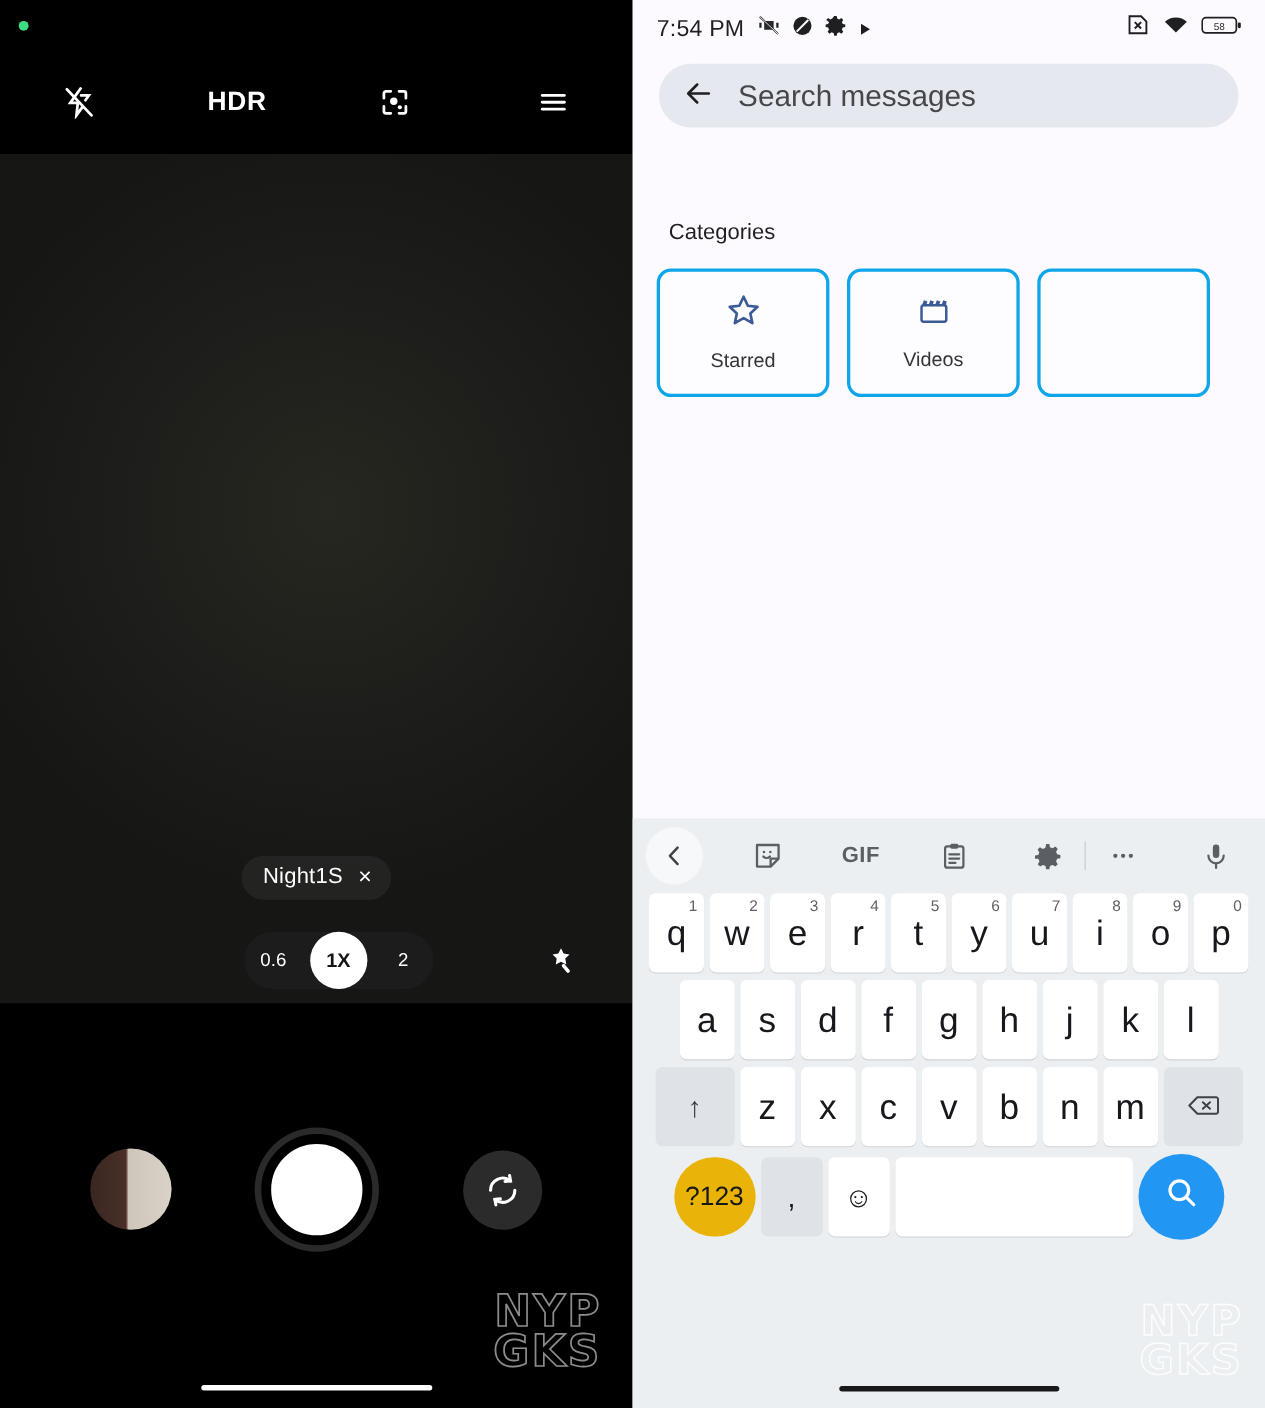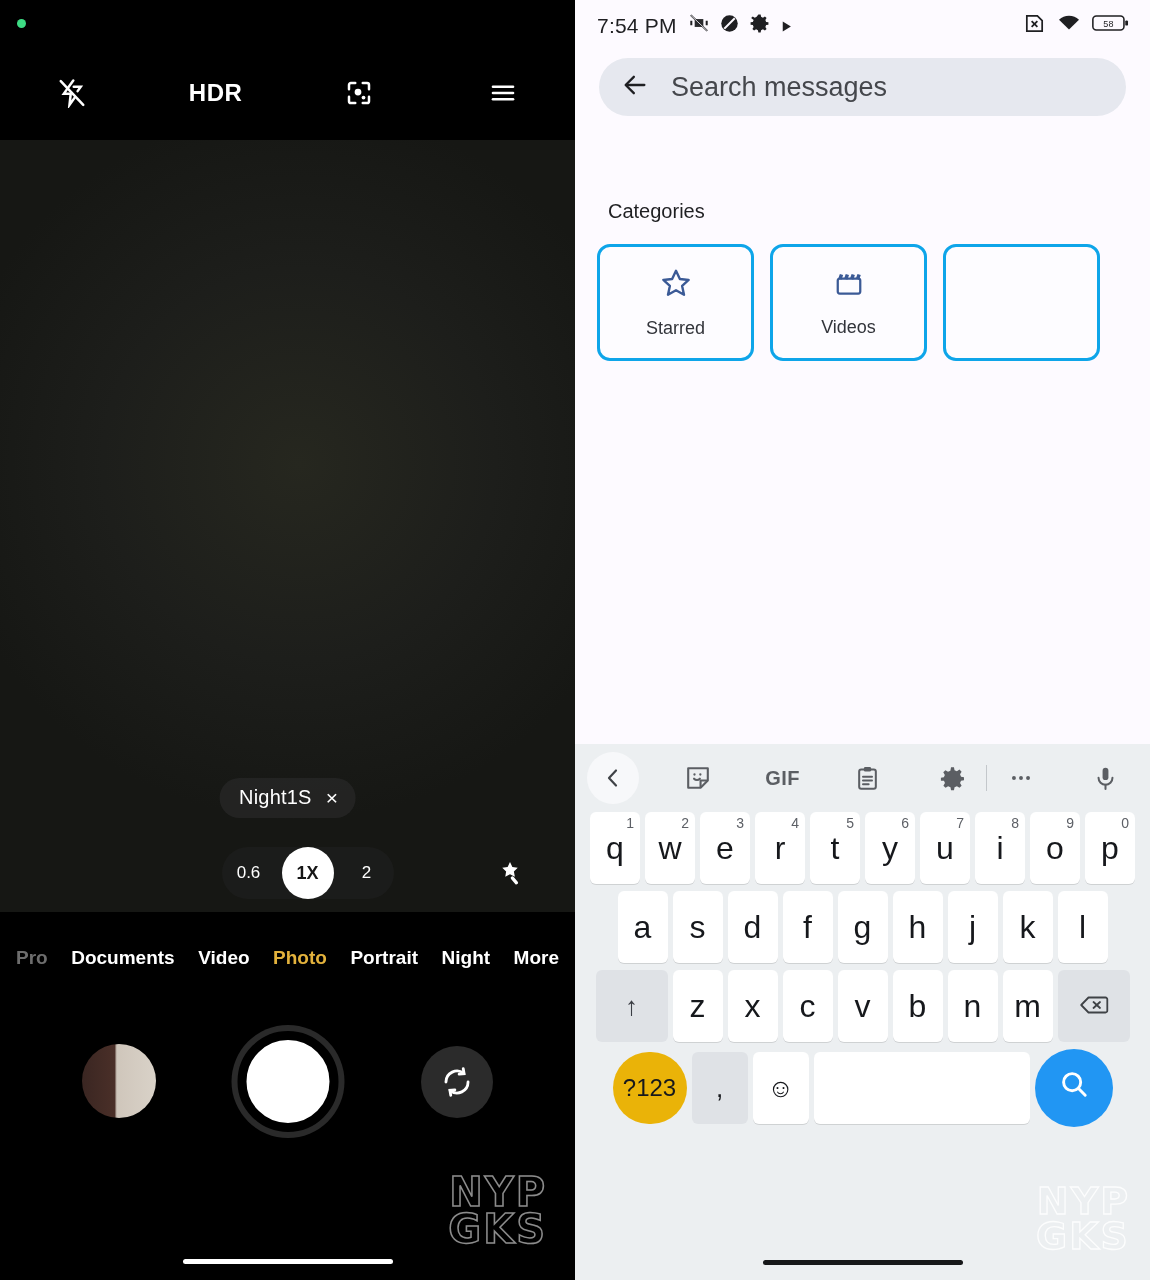--- a/index.html
+++ b/index.html
@@ -515,29 +515,20 @@
       </div>
     </div>
 
     <div class="wand-btn">
       <svg width="30" height="30" viewBox="0 0 24 24" fill="#fff">
         <path d="M11.2 2.4l1.9 3.9 4.3.6-3.1 3 .8 4.3-3.9-2-3.8 2 .7-4.3-3.1-3 4.3-.6z"></path>
         <rect x="13.4" y="13.3" width="2.6" height="7.6" rx="1.2" transform="rotate(-40 14.7 17.1)"></rect>
       </svg>
     </div>
 
-    <div class="mode-strip">
-      <div class="mode-item dim">Pro</div>
-      <div class="mode-item">Documents</div>
-      <div class="mode-item">Video</div>
-      <div class="mode-item sel">Photo</div>
-      <div class="mode-item">Portrait</div>
-      <div class="mode-item">Night</div>
-      <div class="mode-item">More</div>
-    </div>
 
     <div class="shutter-zone"></div>
     <div class="thumb"></div>
     <div class="shutter"></div>
     <div class="flip-btn">
       <svg width="34" height="34" viewBox="0 0 24 24" fill="none" stroke="#fff" stroke-width="2" stroke-linecap="round">
         <path d="M4.2 12a7.8 7.8 0 0 1 12.6-6.1"></path>
         <path d="M19.8 12a7.8 7.8 0 0 1-12.6 6.1"></path>
         <polyline points="16.4,2.6 17,6.1 13.5,6.4"></polyline>
         <polyline points="7.6,21.4 7,17.9 10.5,17.6"></polyline>

